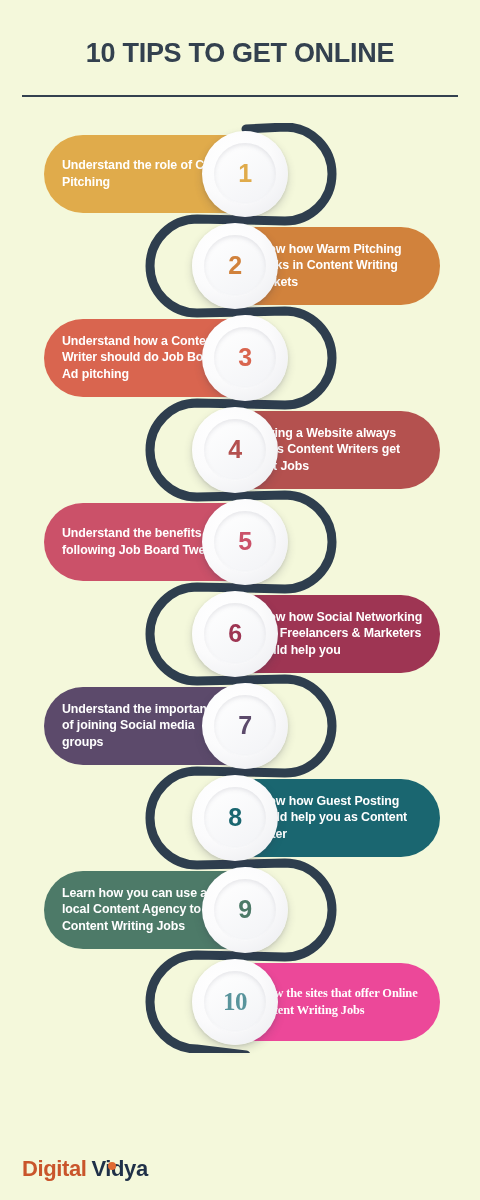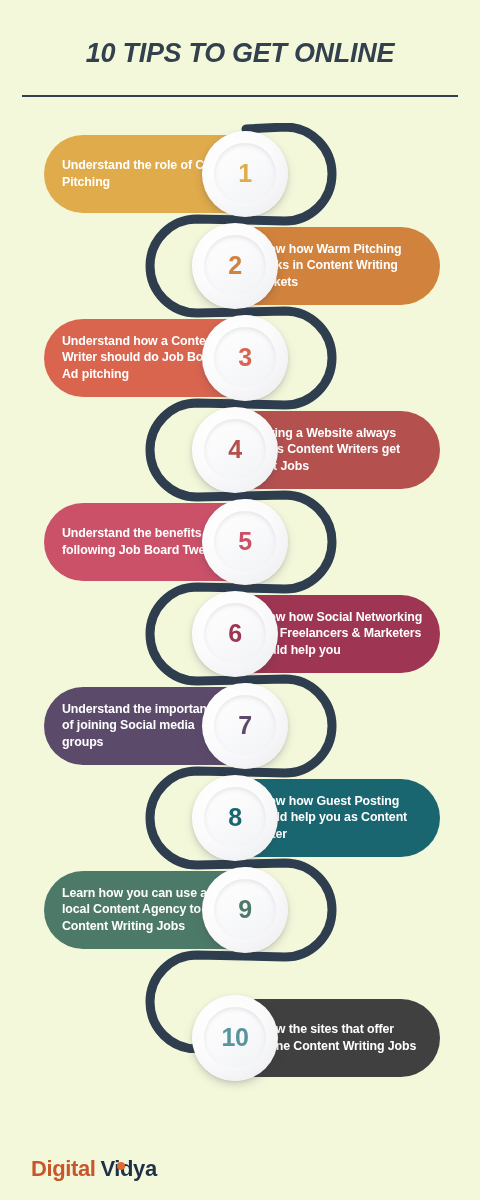--- a/index.html
+++ b/index.html
@@ -9,21 +9,20 @@
     height: 1200px;
     background: #F4F8DB;
     font-family: "Liberation Sans", sans-serif;
     overflow: hidden;
     position: relative;
   }
 
   
   .header {
     padding: 36px 22px 18px 22px;
-    font-style: italic;
   }
   .title {
     font-size: 27px;
     font-weight: bold;
     line-height: 1.32;
     letter-spacing: -0.3px;
     color: #33414F;
     text-align: center;
     text-transform: uppercase;
   }
@@ -102,21 +101,20 @@
   }
   .step.left  .disc { right: -4px; top: -4px; }
   .step.right .disc { left: -4px; top: -4px; }
 
   
   .footer {
     position: absolute;
     left: 22px;
     bottom: 18px;
     z-index: 4;
-    margin-left: 9px;
   }
   .logo {
     font-size: 22px;
     font-weight: bold;
     letter-spacing: -0.4px;
     display: flex;
     align-items: baseline;
     gap: 5px;
   }
   .logo-a { color: #C9552B; }
@@ -191,21 +189,21 @@
         <span class="disc-num" style="color: rgb(26, 102, 112);">8</span>
       </div>
       <div class="step-text">Know how Guest Posting would help you as Content Writer</div>
     </div>
     <div class="step left" style="top: 748px; background: rgb(77, 122, 104);">
       <div class="step-text">Learn how you can use a local Content Agency to get Content Writing Jobs</div>
       <div class="disc">
         <span class="disc-num" style="color: rgb(77, 122, 104);">9</span>
       </div>
     </div>
-    <div class="step right" style="top: 876px; background: #404040;">
+    <div class="step right" style="top: 840px; background: #ec4899; font-family: Liberation Serif, serif;">
       <div class="disc">
         <span class="disc-num" style="color: rgb(89, 148, 156);">10</span>
       </div>
       <div class="step-text">Know the sites that offer Online Content Writing Jobs</div>
     </div>
   </div>
 
 <div class="footer">
   <div class="logo">
     <span class="logo-a">Digital</span>

